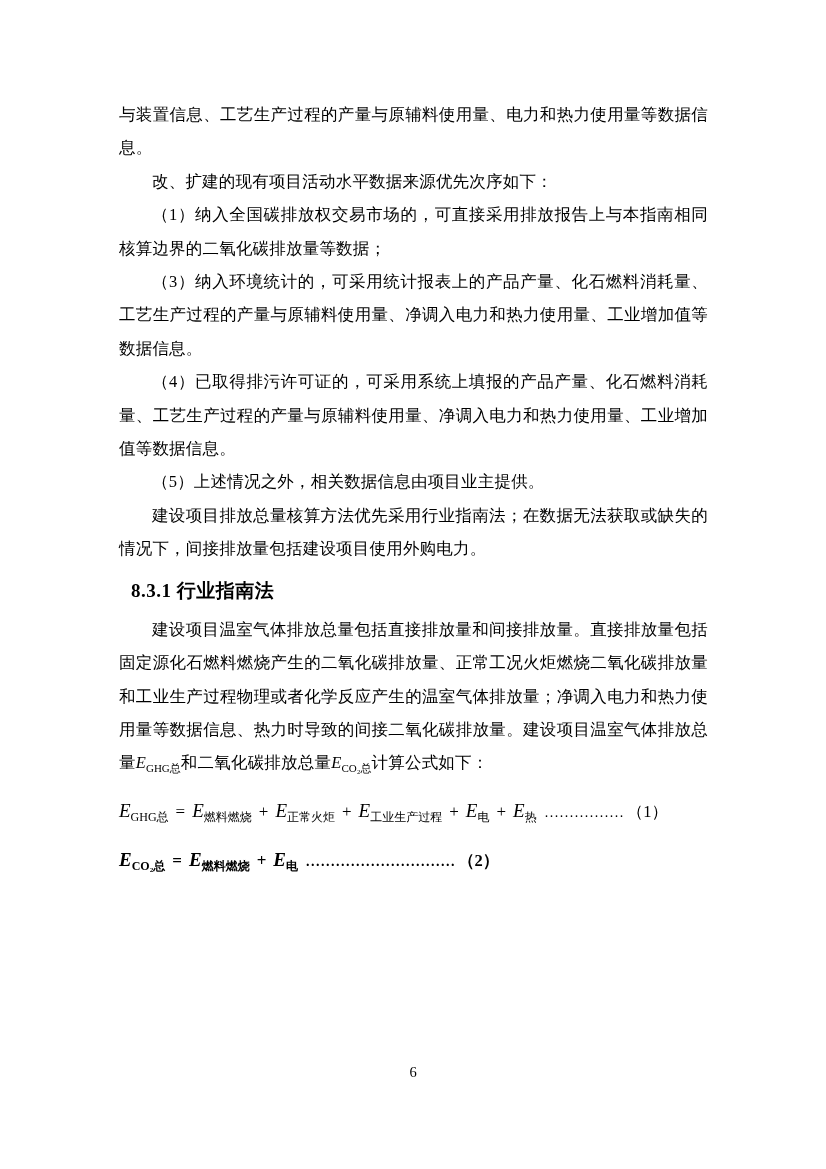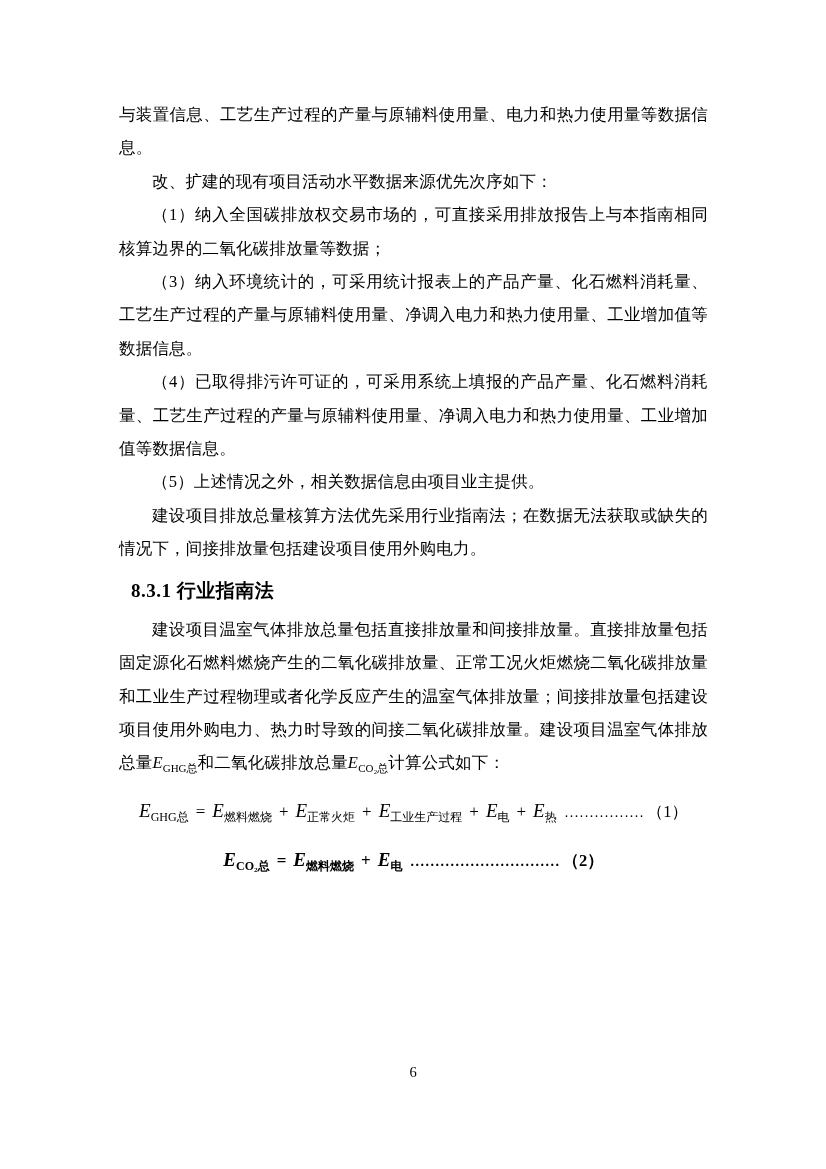--- a/index.html
+++ b/index.html
@@ -40,21 +40,21 @@
     font-size: 19px;
     line-height: 33px;
     font-weight: 700;
     margin: 8px 0 6px 12px;
     letter-spacing: 0.5px;
   }
   .evar { white-space: nowrap; }
   .evar .ebase { font-style: italic; font-size: 16.5px; }
   .evar sub { font-size: 11px; line-height: 0; letter-spacing: 0; }
   .formula {
-    text-align: center;
+    text-align: left;
     font-size: 17px;
     white-space: nowrap;
   }
   .formula.f1 { margin: 20px 0 14px 0; }
   .formula.f2 { margin: 26px 0 0 0; font-weight: bold; }
   .formula .ebase {
     font-style: italic;
     font-size: 19px;
     font-family: "Liberation Serif", "DejaVu Serif", serif;
   }
@@ -84,21 +84,21 @@
     <p class="para indent">改、扩建的现有项目活动水平数据来源优先次序如下：</p>
     <p class="para indent">（1）纳入全国碳排放权交易市场的，可直接采用排放报告上与本指南相同核算边界的二氧化碳排放量等数据；</p>
     <p class="para indent">（3）纳入环境统计的，可采用统计报表上的产品产量、化石燃料消耗量、工艺生产过程的产量与原辅料使用量、净调入电力和热力使用量、工业增加值等数据信息。</p>
     <p class="para indent">（4）已取得排污许可证的，可采用系统上填报的产品产量、化石燃料消耗量、工艺生产过程的产量与原辅料使用量、净调入电力和热力使用量、工业增加值等数据信息。</p>
     <p class="para indent">（5）上述情况之外，相关数据信息由项目业主提供。</p>
 
     <p class="para indent">建设项目排放总量核算方法优先采用行业指南法；在数据无法获取或缺失的情况下，间接排放量包括建设项目使用外购电力。</p>
 
     <h3 class="heading-l3">8.3.1 行业指南法</h3>
 
-    <p class="para indent"><span>建设项目温室气体排放总量包括直接排放量和间接排放量。直接排放量包括固定源化石燃料燃烧产生的二氧化碳排放量、正常工况火炬燃烧二氧化碳排放量和工业生产过程物理或者化学反应产生的温室气体排放量；间接排放量包括建设项目使用外购电力、热力时导致的间接二氧化碳排放量。建设项目温室气体排放总量</span><span class="evar"><span class="ebase">E</span><sub>GHG总</sub></span><span>和二氧化碳排放总量</span><span class="evar"><span class="ebase">E</span><sub>CO₂总</sub></span><span>计算公式如下：</span></p>
+    <p class="para indent"><span>建设项目温室气体排放总量包括直接排放量和间接排放量。直接排放量包括固定源化石燃料燃烧产生的二氧化碳排放量、正常工况火炬燃烧二氧化碳排放量和工业生产过程物理或者化学反应产生的温室气体排放量；净调入电力和热力使用量等数据信息、热力时导致的间接二氧化碳排放量。建设项目温室气体排放总量</span><span class="evar"><span class="ebase">E</span><sub>GHG总</sub></span><span>和二氧化碳排放总量</span><span class="evar"><span class="ebase">E</span><sub>CO₂总</sub></span><span>计算公式如下：</span></p>
 
     <div class="formula f1">
       <span class="term"><span class="ebase">E</span><sub>GHG总</sub></span><span class="fop">=</span><span class="term"><span class="ebase">E</span><sub>燃料燃烧</sub></span><span class="fop">+</span><span class="term"><span class="ebase">E</span><sub>正常火炬</sub></span><span class="fop">+</span><span class="term"><span class="ebase">E</span><sub>工业生产过程</sub></span><span class="fop">+</span><span class="term"><span class="ebase">E</span><sub>电</sub></span><span class="fop">+</span><span class="term"><span class="ebase">E</span><sub>热</sub></span><span class="dots">................</span><span class="flabel">（1）</span>
     </div>
 
     <div class="formula f2">
       <span class="term"><span class="ebase">E</span><sub>CO₂总</sub></span><span class="fop">=</span><span class="term"><span class="ebase">E</span><sub>燃料燃烧</sub></span><span class="fop">+</span><span class="term"><span class="ebase">E</span><sub>电</sub></span><span class="dots">..............................</span><span class="flabel">（2）</span>
     </div>
 
   </div>

